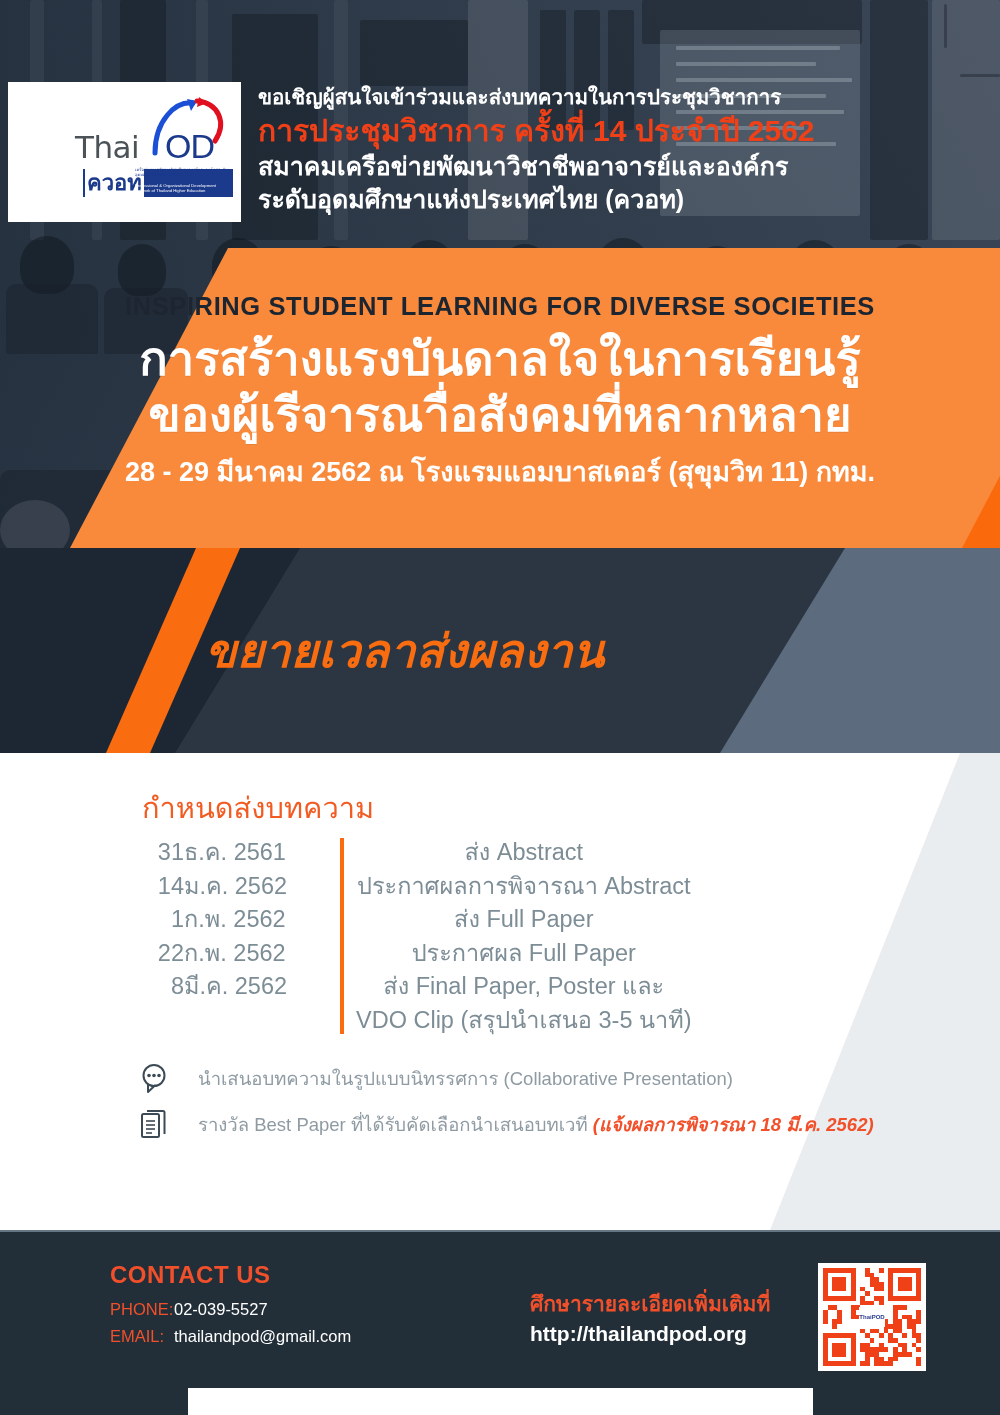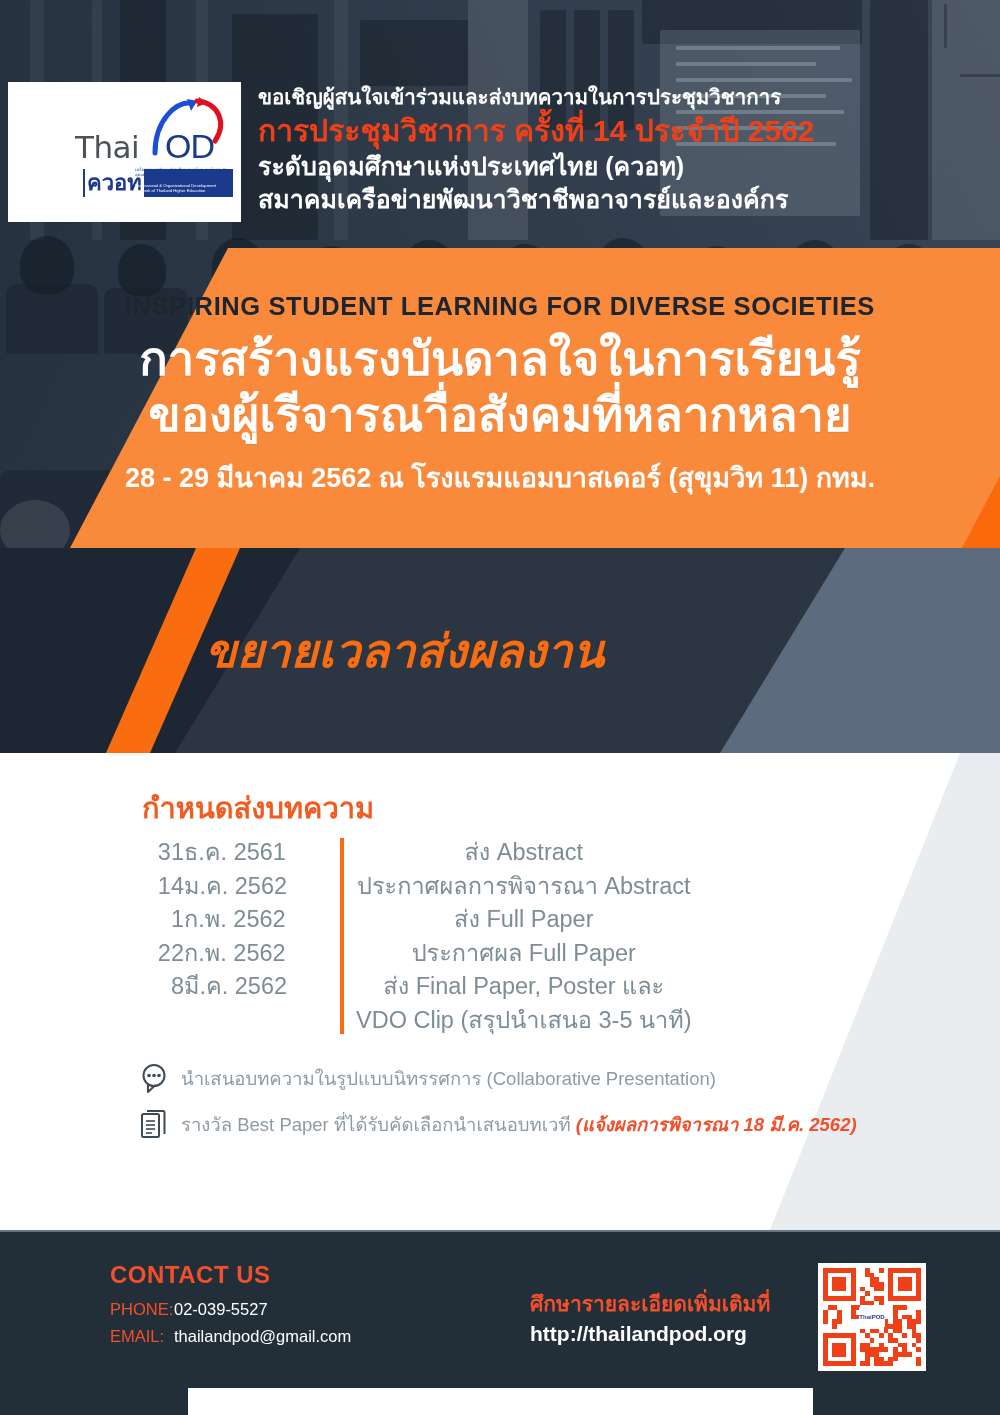--- a/index.html
+++ b/index.html
@@ -51,21 +51,21 @@
     font-size:25.5px;font-weight:700;letter-spacing:.6px;
     color:#1d2630;
     font-family:"Liberation Sans",sans-serif;
   }
   .th-title{
     font-size:47px;font-weight:700;line-height:1.20;
     color:#ffffff;margin-top:10px;
     text-shadow:0 1px 0 rgba(0,0,0,.07);
   }
   .th-when{
-    font-size:27px;font-weight:600;color:#ffffff;margin-top:12px;
+    font-size:27px;font-weight:600;color:#ffffff;margin-top:6px;
   }
 
   
   .dark-band{
     position:absolute;left:0;top:548px;width:1000px;height:205px;
     background:#2b3642;
     clip-path:polygon(0 0, 1000px 0, 1000px 205px, 120px 205px);
   }
   .dark-band-deep{
     position:absolute;left:0;top:548px;width:1000px;height:205px;
@@ -94,21 +94,21 @@
     background:#ffffff;overflow:hidden;
   }
   .white-diag{
     position:absolute;right:0;top:0;width:230px;height:477px;
     background:#eaedef;
     clip-path:polygon(230px 0, 230px 477px, 0 477px, 190px 0);
   }
 
   .sched-head{
     position:absolute;left:142px;top:785px;
-    font-size:29px;font-weight:700;color:#f25c22;
+    font-size:29px;font-weight:400;color:#f25c22;
   }
   .sched{
     position:absolute;left:142px;top:836px;
     font-size:23.5px;color:#7d8d96;line-height:33.5px;
   }
   .sched table{border-collapse:collapse;}
   .sched td{padding:0;vertical-align:top;}
   .col-day{width:42px;text-align:right;padding-right:12px;}
   .col-mon{width:150px;text-align:left;}
   .col-bar{width:22px;}
@@ -116,21 +116,21 @@
   .bar{
     position:absolute;left:6px;top:2px;width:4px;height:196px;
     background:#f96d10;
   }
   .col-desc{text-align:center;}
 
   .bullets{
     position:absolute;left:140px;top:1063px;width:760px;
   }
   .bullet{
-    display:flex;align-items:flex-end;gap:13px;margin-bottom:16px;
+    display:flex;align-items:flex-end;gap:30px;margin-bottom:16px;
   }
   .bullet-ico{flex:0 0 auto;width:28px;height:30px;}
   .bullet-txt{
     font-size:18.5px;color:#8f9ba3;line-height:28px;padding-top:2px;
   }
   .hilite{color:#f1502b;font-style:italic;font-weight:700;}
 
   
   .footer{
     position:absolute;left:0;top:1230px;width:1000px;height:185px;
@@ -288,22 +288,22 @@
       <div class="logo-sub"></div>
       <div class="logo-kwot">ควอท</div>
       <div class="logo-sub-txt">เครือข่ายการพัฒนาวิชาชีพอาจารย์และองค์กรระดับอุดมศึกษาแห่งประเทศไทย</div>
       <div class="logo-sub-txt2">Professional &amp; Organizational Development Network of Thailand Higher Education</div>
     </div>
   </div>
 
   <div class="header-copy">
     <div class="hc-1">ขอเชิญผู้สนใจเข้าร่วมและส่งบทความในการประชุมวิชาการ</div>
     <div class="hc-2">การประชุมวิชาการ ครั้งที่ 14 ประจำปี 2562</div>
+    <div class="hc-3">สมาคมเครือข่ายพัฒนาวิชาชีพอาจารย์และองค์กร</div>
     <div class="hc-3">ระดับอุดมศึกษาแห่งประเทศไทย (ควอท)</div>
-    <div class="hc-3">สมาคมเครือข่ายพัฒนาวิชาชีพอาจารย์และองค์กร</div>
   </div>
 
   <div class="orange-band"></div>
   <div class="orange-band-dark2"></div>
   <div class="orange-copy">
     <div class="eyebrow-en">INSPIRING STUDENT LEARNING FOR DIVERSE SOCIETIES</div>
     <div class="th-title">การสร้างแรงบันดาลใจในการเรียนรู้</div>
     <div class="th-title" style="margin-top:0;">ของผู้เรีจารณาื่อสังคมที่หลากหลาย</div>
     <div class="th-when">28 - 29 มีนาคม 2562 ณ โรงแรมแอมบาสเดอร์ (สุขุมวิท 11) กทม.</div>
   </div>

